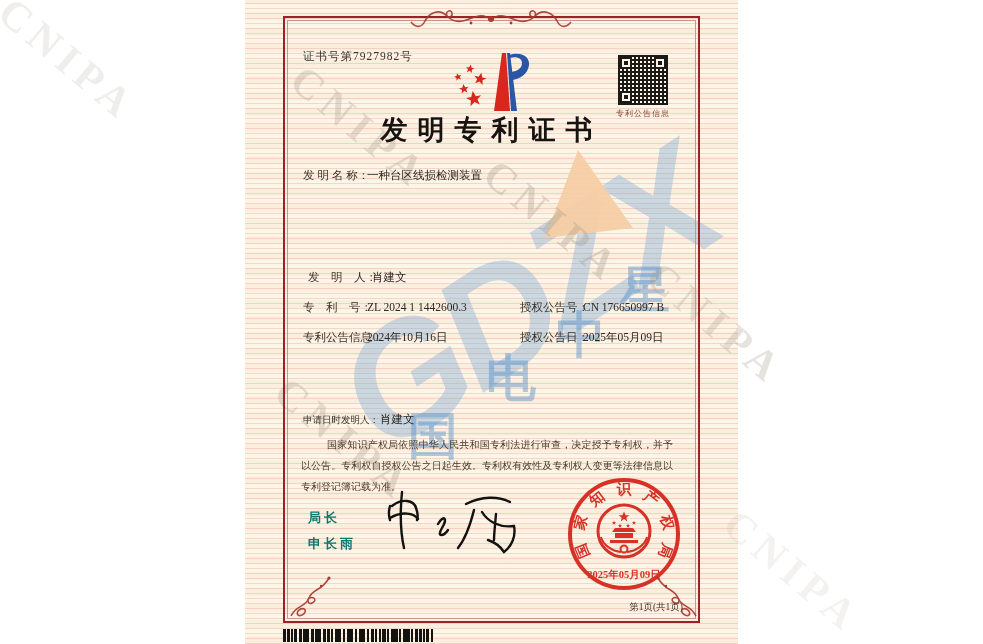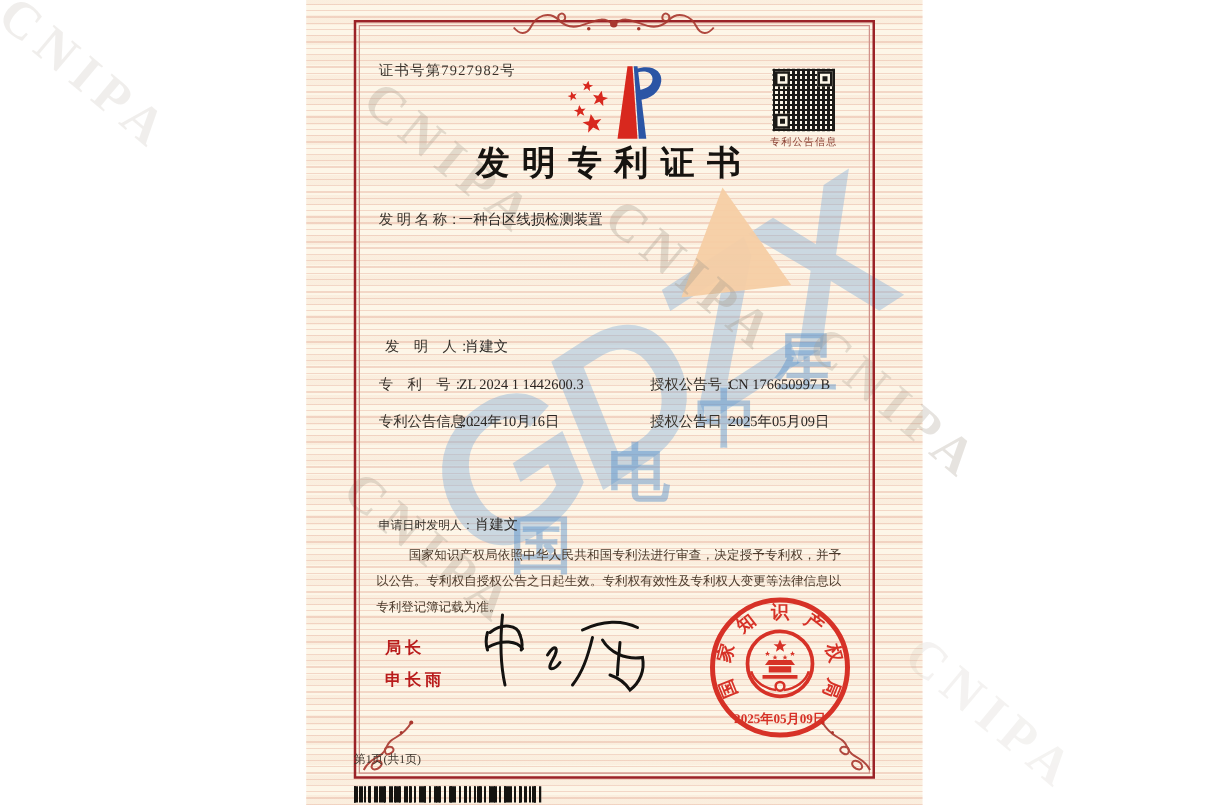--- a/index.html
+++ b/index.html
@@ -50,22 +50,22 @@
     letter-spacing:1px;color:#8a4134;}
 
   .row{white-space:nowrap;font-size:11.5px;color:#2e2924;}
   .row .lbl{display:inline-block;color:#38322b;}
   .w64{width:64px;} .w63{width:63px;} .w77{width:77px;font-size:9.5px;}
   .val{color:#2b2724;}
 
   .statement{left:301px;top:434px;width:372px;font-size:10px;line-height:21px;
     text-align:justify;text-indent:26px;color:#4a3a2b;}
   .signer{left:308px;top:505px;font-size:13px;font-weight:bold;letter-spacing:3px;
-    line-height:26px;color:#b91c1c;}
-  .footer{left:283px;top:601px;width:400px;text-align:left;font-size:9.5px;color:#3c352c;}
+    line-height:26px;color:#0f766e;}
+  .footer{left:283px;top:601px;width:400px;text-align:right;font-size:9.5px;color:#3c352c;}
   .barcode{left:283px;top:629px;width:150px;height:13px;
     background-image:
       repeating-linear-gradient(90deg,#151310 0 2px,rgba(0,0,0,0) 2px 4px),
       repeating-linear-gradient(90deg,#151310 0 1px,rgba(0,0,0,0) 1px 6px),
       repeating-linear-gradient(90deg,#151310 0 3px,rgba(0,0,0,0) 3px 11px);}
   .seal{left:566px;top:476px;z-index:7;opacity:0.95;}
   svg text{font-family:"Liberation Serif","DejaVu Serif",serif;}
 </style>
 </head>
 <body>

